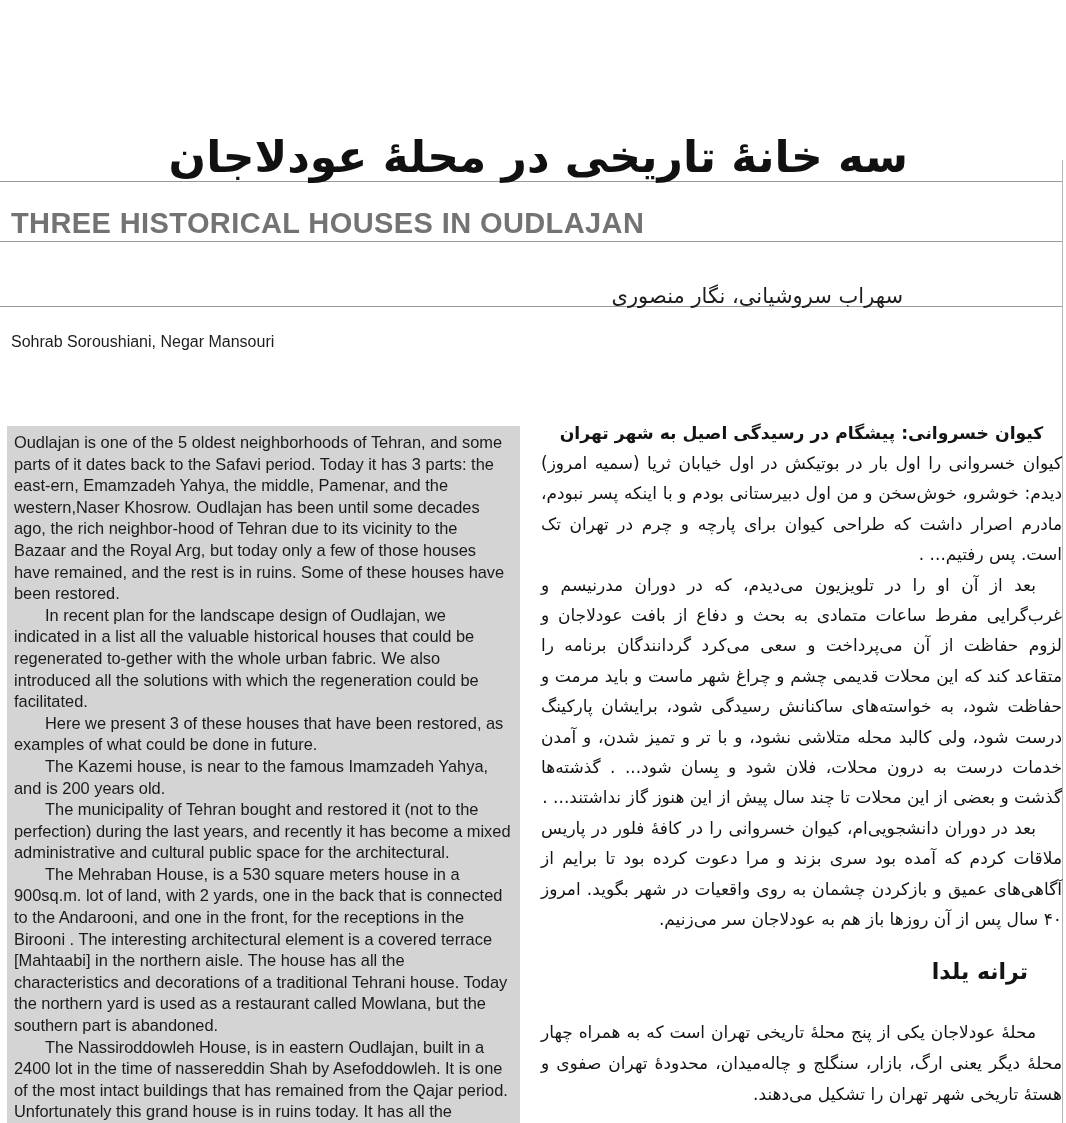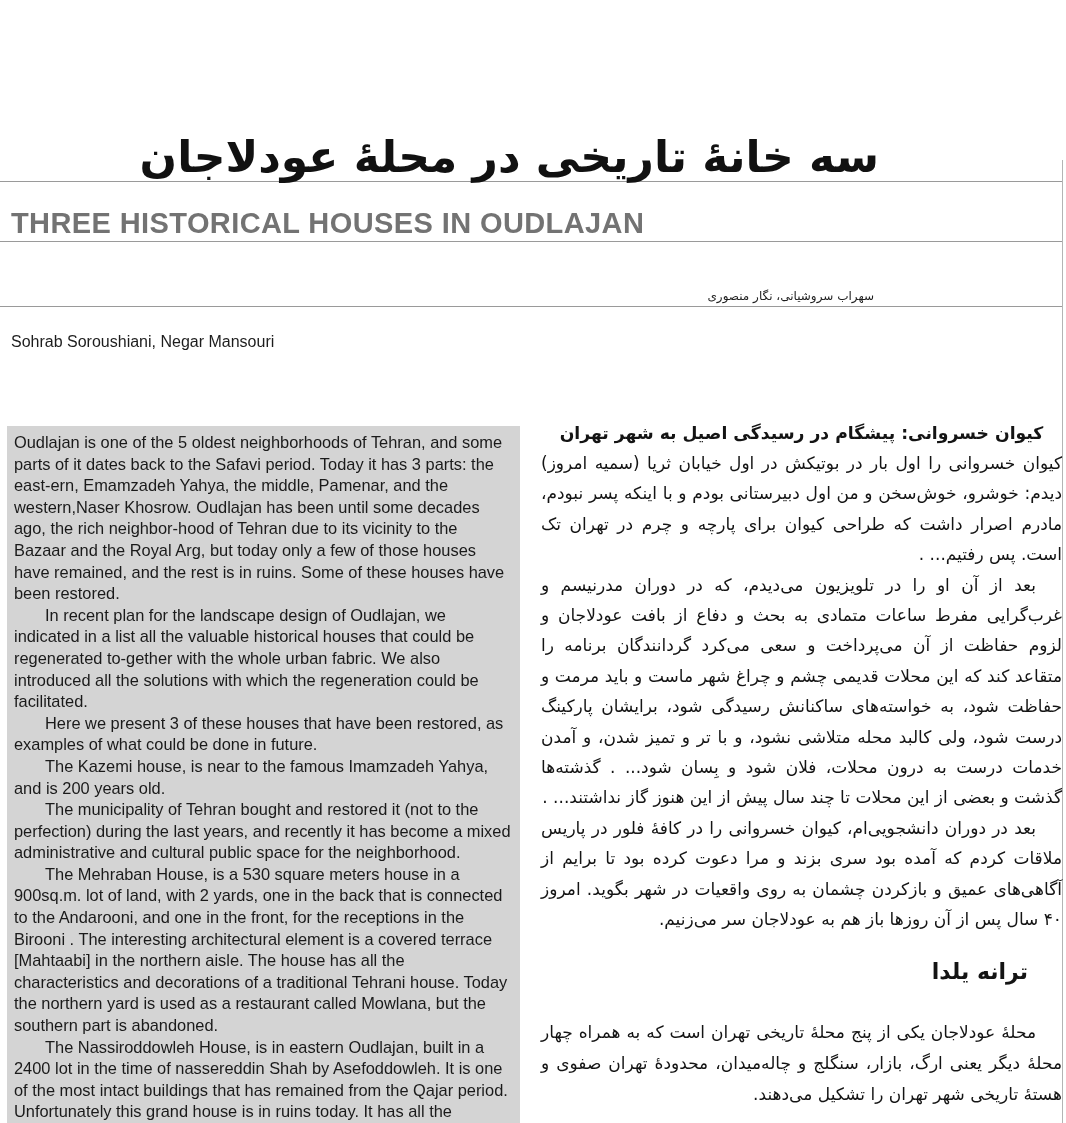--- a/index.html
+++ b/index.html
@@ -44,20 +44,21 @@
     height: 963px;
     background: #b4b4b4;
   }
 
   
   #header {
     position: absolute;
     left: 0; top: 0;
     width: 883px;
     height: 330px;
+    padding-left: 29px;
   }
 
   #title-fa {
     position: absolute;
     right: 4px;
     top: 128px;
     font-family: "DejaVu Sans", "Liberation Sans", sans-serif;
     font-weight: bold;
     font-size: 44px;
     line-height: 58px;
@@ -90,21 +91,21 @@
     color: #1d1d1d;
     white-space: nowrap;
     margin-top: 45px;
   }
 
   #authors-fa {
     position: absolute;
     right: 9px;
     top: 284px;
     font-family: "DejaVu Sans", "Liberation Sans", sans-serif;
-    font-size: 12px;
+    font-size: 21px;
     line-height: 24px;
     direction: rtl;
     text-align: left;
     color: #1d1d1d;
     white-space: nowrap;
   }
 
   
   #col-en {
     position: absolute;
@@ -193,21 +194,21 @@
     <div id="authors-fa">سهراب سروشیانی، نگار منصوری</div>
   </div>
 
   <div class="vrule-right"></div>
 
   <div id="col-en">
     <p>Oudlajan is one of the 5 oldest neighborhoods of Tehran, and some parts of it dates back to the Safavi period. Today it has 3 parts: the east-ern, Emamzadeh Yahya, the middle, Pamenar, and the western,Naser Khosrow. Oudlajan has been until some decades ago, the rich neighbor-hood of Tehran due to its vicinity to the Bazaar and the Royal Arg, but today only a few of those houses have remained, and the rest is in ruins. Some of these houses have been restored.</p>
     <p class="indent">In  recent plan for the landscape design of Oudlajan, we indicated in a list all the valuable historical houses that could be regenerated to-gether with the whole urban fabric. We also introduced all the solutions with which the regeneration could be facilitated.</p>
     <p class="indent">Here we present 3 of these houses that have been restored, as examples of what could be done in future.</p>
     <p class="indent">The Kazemi house, is near to the famous Imamzadeh Yahya, and is 200 years old.</p>
-    <p class="indent">The municipality of Tehran bought and restored it (not to the perfection) during the last years, and recently it has become a mixed administrative and cultural public space for the neighborhood.</p>
+    <p class="indent">The municipality of Tehran bought and restored it (not to the perfection) during the last years, and recently it has become a mixed administrative and cultural public space for the architectural.</p>
     <p class="indent">The Mehraban House, is a 530 square meters house in a 900sq.m. lot of land, with 2 yards, one in the back that is connected to the Andarooni, and one in the front, for the receptions in the Birooni . The interesting architectural element is a covered terrace [Mahtaabi] in the northern aisle. The house has all the characteristics and decorations of a traditional Tehrani house. Today the northern yard is used as a restaurant called Mowlana, but the southern part is abandoned.</p>
     <p class="indent">The Nassiroddowleh House, is in eastern Oudlajan, built in a 2400 lot in the time of nassereddin Shah by Asefoddowleh. It is one of the most intact buildings that has remained from the Qajar period. Unfortunately this grand house is in ruins today. It has all the precious characteristics of Tehrani Qajar  houses that have a special style to them that can be called the Tehrani Style.</p>
 
   </div>
 
   <div id="col-fa">
     <div class="fa-head">کیوان خسروانی: پیشگام در رسیدگی اصیل به شهر تهران</div>
     <p class="fa-body">کیوان خسروانی را اول بار در بوتیکش در اول خیابان ثریا (سمیه امروز) دیدم: خوشرو، خوش‌سخن و من اول دبیرستانی بودم و با اینکه پسر نبودم، مادرم اصرار داشت که طراحی کیوان برای پارچه و چرم در تهران تک است. پس رفتیم... .</p>
     <p class="fa-body indent">بعد از آن او را در تلویزیون می‌دیدم، که در دوران مدرنیسم و غرب‌گرایی مفرط ساعات متمادی به بحث و دفاع از بافت عودلاجان و لزوم حفاظت از آن می‌پرداخت و سعی می‌کرد گردانندگان برنامه را متقاعد کند که این محلات قدیمی چشم و چراغ شهر ماست و باید مرمت و حفاظت شود، به خواسته‌های ساکنانش رسیدگی شود، برایشان پارکینگ درست شود، ولی کالبد محله متلاشی نشود، و با تر و تمیز شدن، و آمدن خدمات درست به درون محلات، فلان شود و بِسان شود... . گذشته‌ها گذشت و بعضی از این محلات تا چند سال پیش از این هنوز گاز نداشتند... .</p>
     <p class="fa-body indent">بعد در دوران دانشجویی‌ام، کیوان خسروانی را در کافهٔ فلور در پاریس ملاقات کردم که آمده بود سری بزند و مرا دعوت کرده بود تا برایم از آگاهی‌های عمیق و بازکردن چشمان به روی واقعیات در شهر بگوید. امروز ۴۰ سال پس از آن روزها باز هم به عودلاجان سر می‌زنیم.</p>

